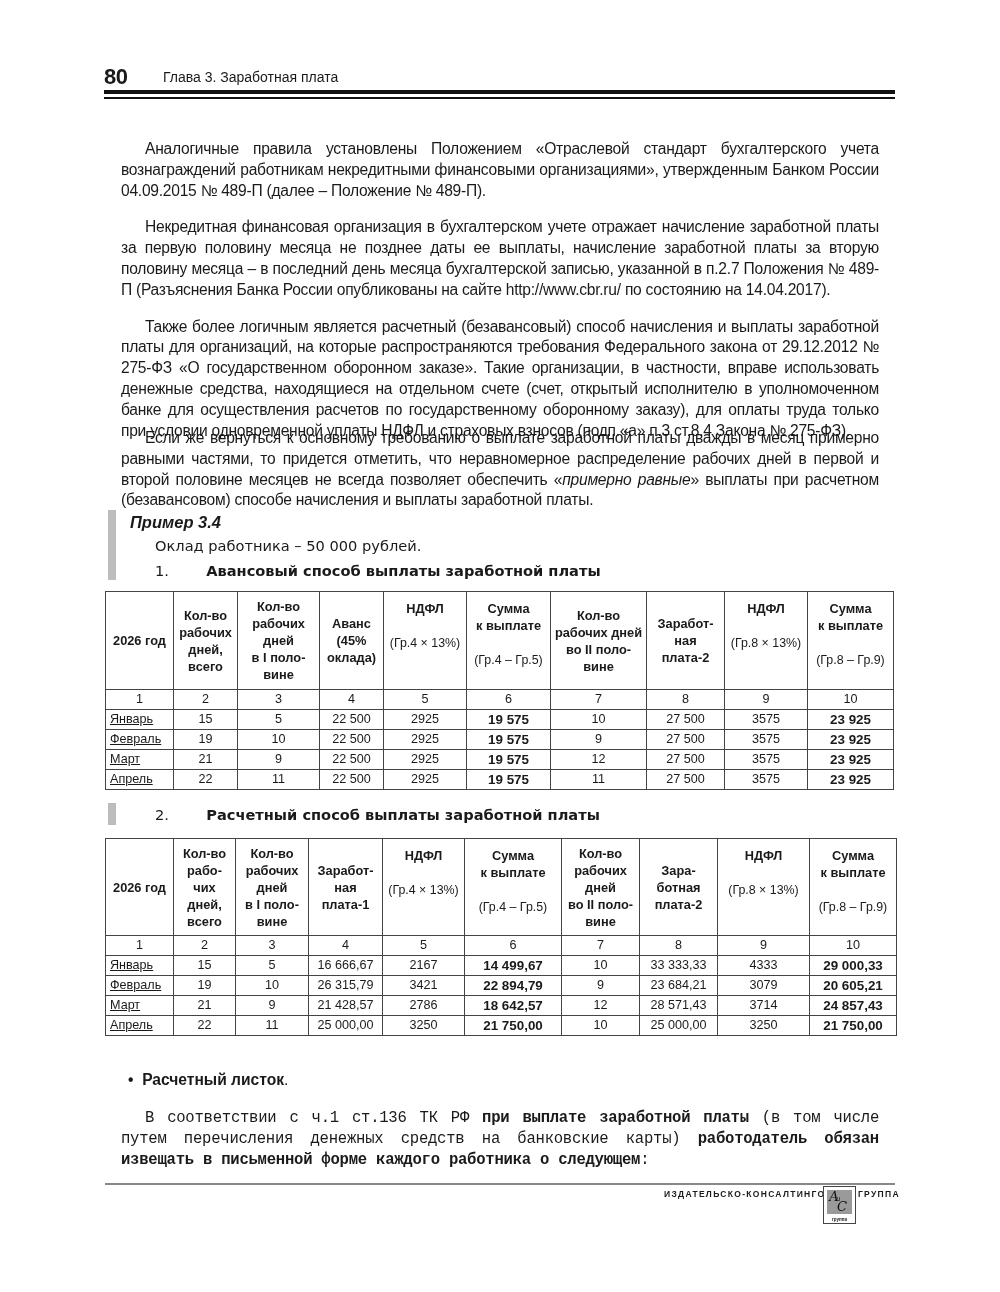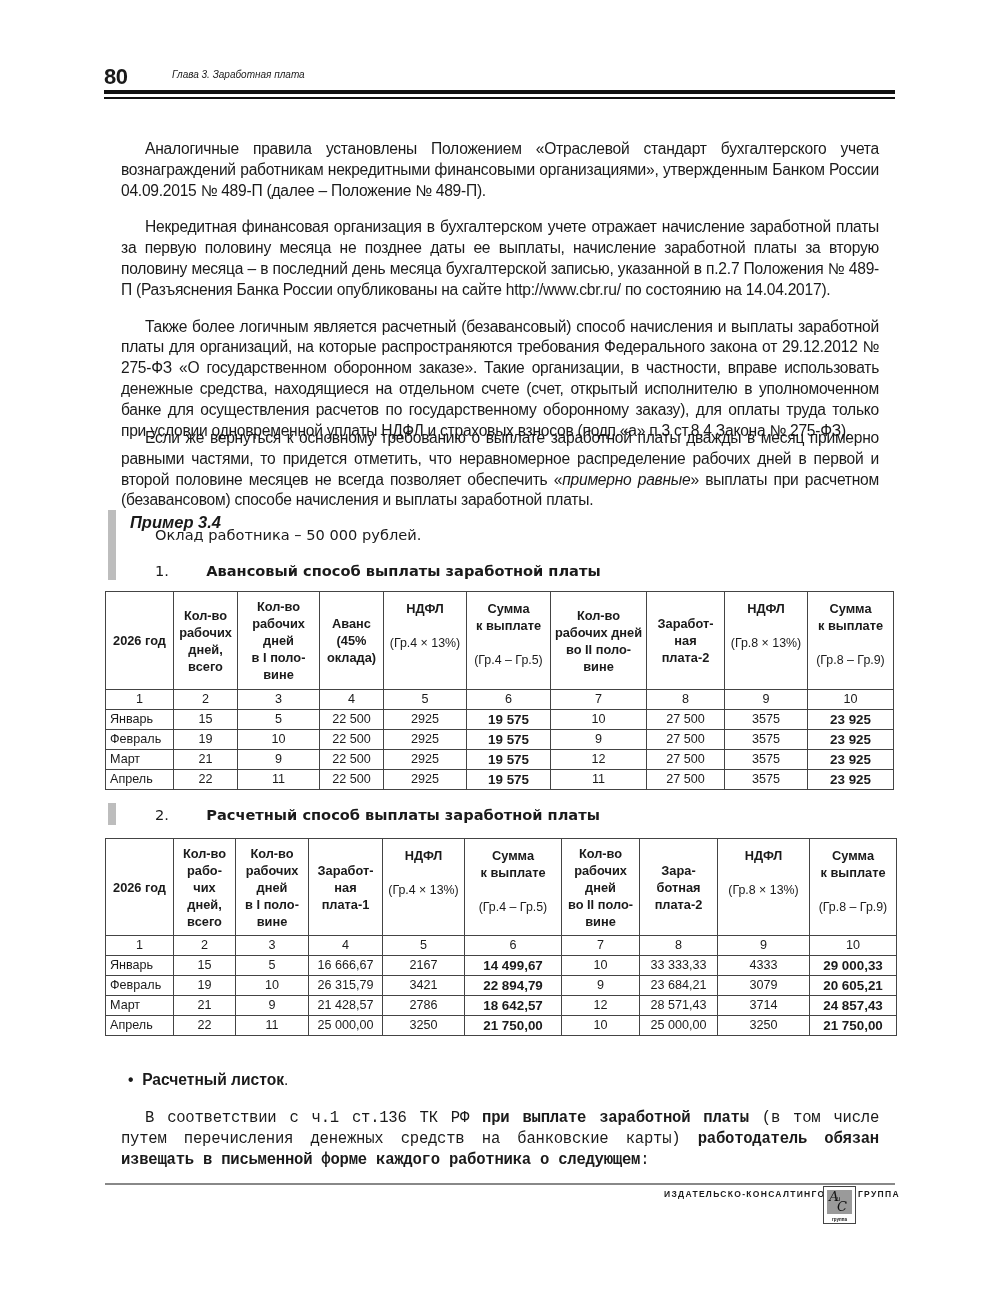--- a/index.html
+++ b/index.html
@@ -1,40 +1,40 @@
 <!DOCTYPE html>
 <html><head>
 <meta charset="utf-8">
 <style>
   html, body { margin:0; padding:0; background:#fff; }
   body { width:1000px; height:1292px; position:relative; overflow:hidden; color:#1a1a1a;
          font-family:"Liberation Sans", sans-serif; }
   .hdr-num { position:absolute; left:104px; top:64px; font-size:22px; font-weight:bold; letter-spacing:-0.5px; }
-  .hdr-title { position:absolute; left:172px; top:69px; font-size:10px; font-style:italic; }
+  .hdr-title { position:absolute; left:163px; top:69px; font-size:14px; }
   .rule-thick { position:absolute; left:104px; width:791px; top:90px; height:4px; background:#111; }
   .rule-thin { position:absolute; left:104px; width:791px; top:97px; height:1.5px; background:#111; }
 
   .body-text { position:absolute; left:105px; width:790px; font-size:15.6px; line-height:20.8px;
                text-align:justify; letter-spacing:-0.25px; }
   .body-text p { margin:16px; text-indent:24px; }
   #sec1 { top:123px; }
   #sec2 { top:412px; }
 
   .bar { position:absolute; left:108px; width:8px; background:#bdbdbd; }
   .ex-title { position:absolute; left:130px; top:513px; font-size:16.5px; font-weight:bold; font-style:italic; }
   .ex-line { position:absolute; left:155px; font-family:"DejaVu Sans", sans-serif; font-size:14.6px; }
   .ex-line b { font-weight:bold;margin-left:28px; }
 
   table.tbl { position:absolute; left:105px; border-collapse:collapse; table-layout:fixed;
               font-family:"Liberation Sans", sans-serif; font-size:12.6px; }
   table.tbl td, table.tbl th { border:1.3px solid #444; padding:0 3px; text-align:center; vertical-align:middle; }
   table.tbl th { font-weight:bold; line-height:17px; font-size:12.8px; }
   table.tbl th .sub { display:block; font-weight:normal; margin-top:18px; font-size:12.4px; }
   table.tbl td { height:19px; line-height:19px; }
-  table.tbl td.lbl { text-align:left; padding-left:4px; }
+  table.tbl td.lbl { text-align:left; padding-left:4px;text-decoration:underline; }
   table.tbl td.b { font-weight:bold; font-size:13.4px; }
   #t1 { top:591px; width:789px; }
   #t2 { top:838px; width:791px; }
   #t1 tr.head th { height:89px; }
   #t2 tr.head th { height:88px; }
   th.top { vertical-align:top !important; padding-top:8px !important; }
 
   .bullet { position:absolute; left:128px; top:1071px; font-size:15.6px; font-weight:bold; }
   .bullet span.n { font-weight:normal; }
   #sec3 { top:1092px;font-family:Liberation Mono, monospace; }
@@ -62,21 +62,21 @@
   <p>Некредитная финансовая организация в бухгалтерском учете отражает начисление заработной платы за первую половину месяца не позднее даты ее выплаты, начисление заработной платы за вторую половину месяца – в последний день месяца бухгалтерской записью, указанной в п.2.7 Положения № 489-П (Разъяснения Банка России опубликованы на сайте http://www.cbr.ru/ по состоянию на 14.04.2017).</p>
   <p>Также более логичным является расчетный (безавансовый) способ начисления и выплаты заработной платы для организаций, на которые распространяются требования Федерального закона от 29.12.2012 № 275-ФЗ «О государственном оборонном заказе». Такие организации, в частности, вправе использовать денежные средства, находящиеся на отдельном счете (счет, открытый исполнителю в уполномоченном банке для осуществления расчетов по государственному оборонному заказу), для оплаты труда только при условии одновременной уплаты НДФЛ и страховых взносов (подп.«а» п.3 ст.8.4 Закона № 275-ФЗ).</p>
 </div>
 
 <div class="body-text" id="sec2">
   <p><span>Если же вернуться к основному требованию о выплате заработной платы дважды в месяц примерно равными частями, то придется отметить, что неравномерное распределение рабочих дней в первой и второй половине месяцев не всегда позволяет обеспечить «</span><i>примерно равные</i><span>» выплаты при расчетном (безавансовом) способе начисления и выплаты заработной платы.</span></p>
 </div>
 
 <div class="bar" style="top:510px;height:70px;"></div>
 <div class="ex-title">Пример 3.4</div>
-<div class="ex-line" style="top:526px;text-align:right;">Оклад работника – 50 000 рублей.</div>
+<div class="ex-line" style="top:537px;text-align:right;">Оклад работника – 50 000 рублей.</div>
 <div class="ex-line" style="top:562px;"><span>1.</span>&nbsp; <b>Авансовый способ выплаты заработной платы</b></div>
 
 <table class="tbl" id="t1">
   <colgroup>
     <col style="width:68px">
       <col style="width:64px">
       <col style="width:82px">
       <col style="width:64px">
       <col style="width:83px">
     <col style="width:84px">

